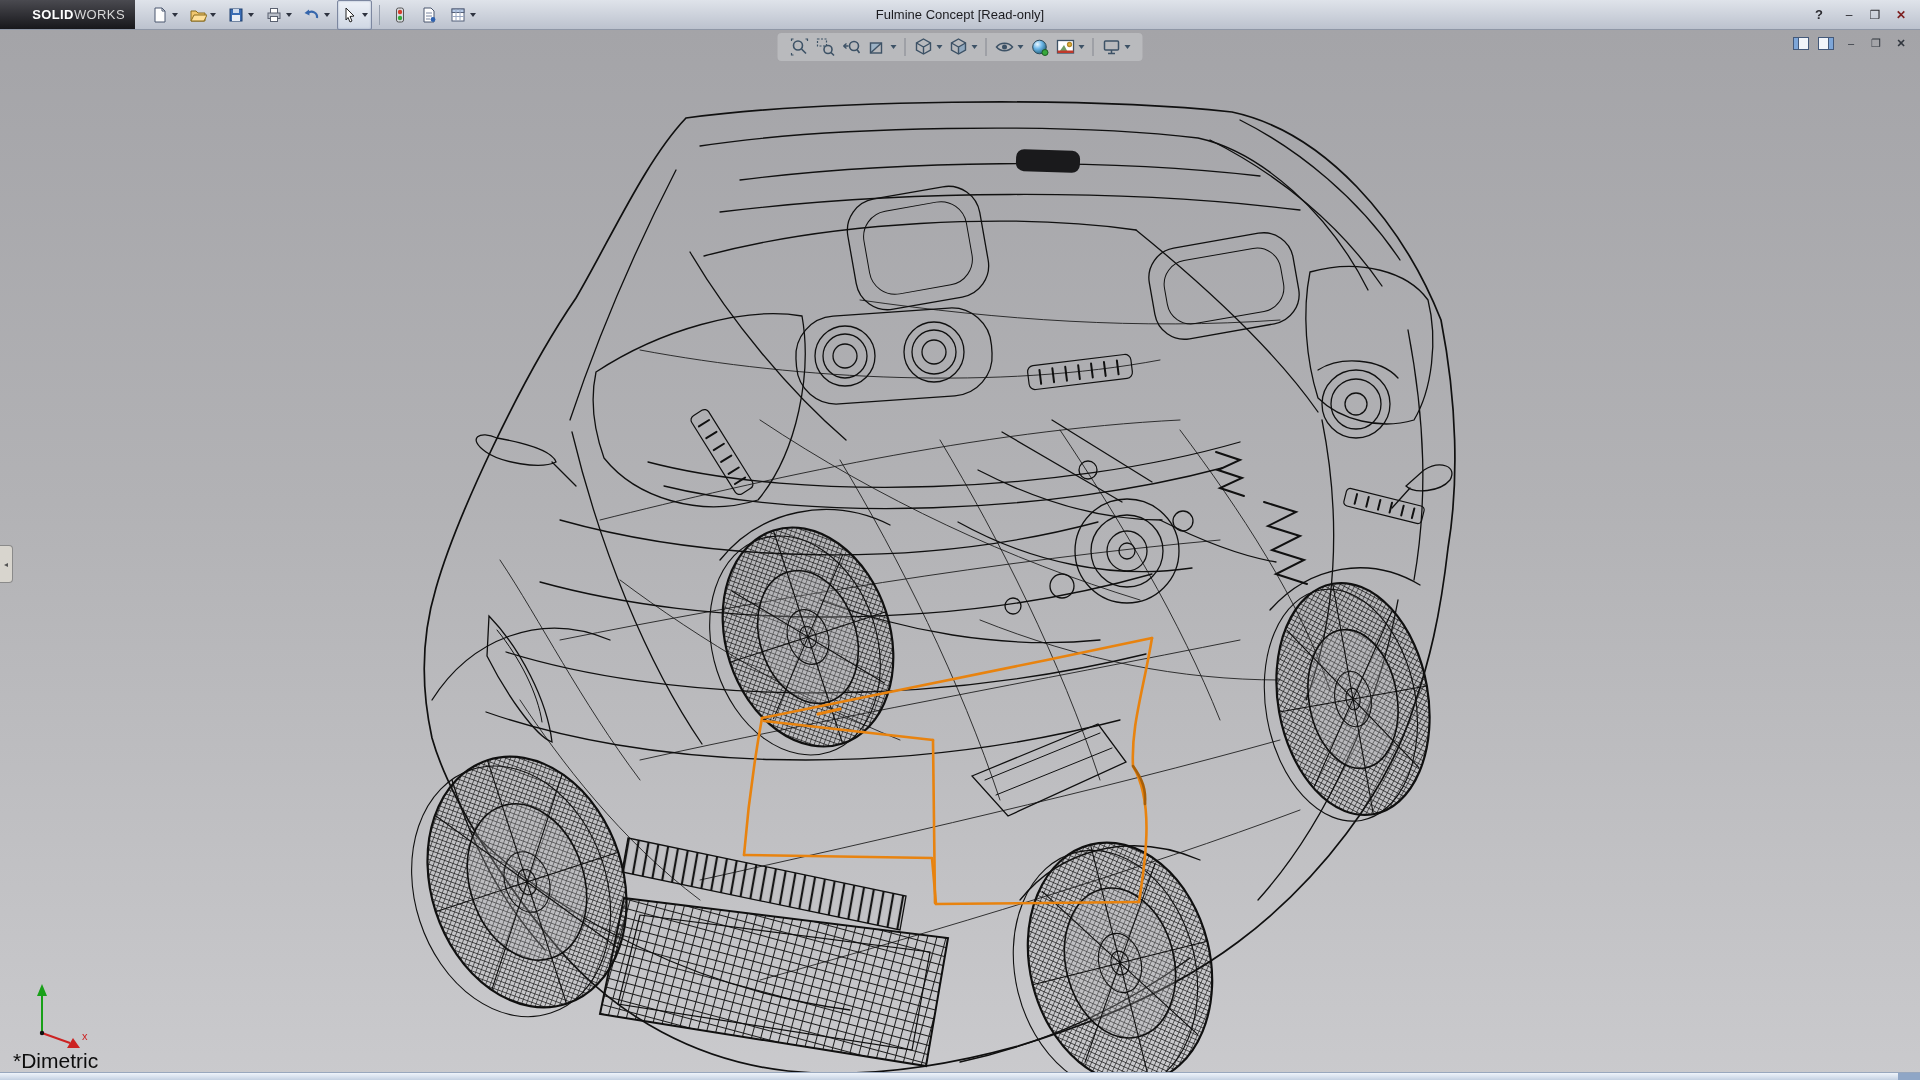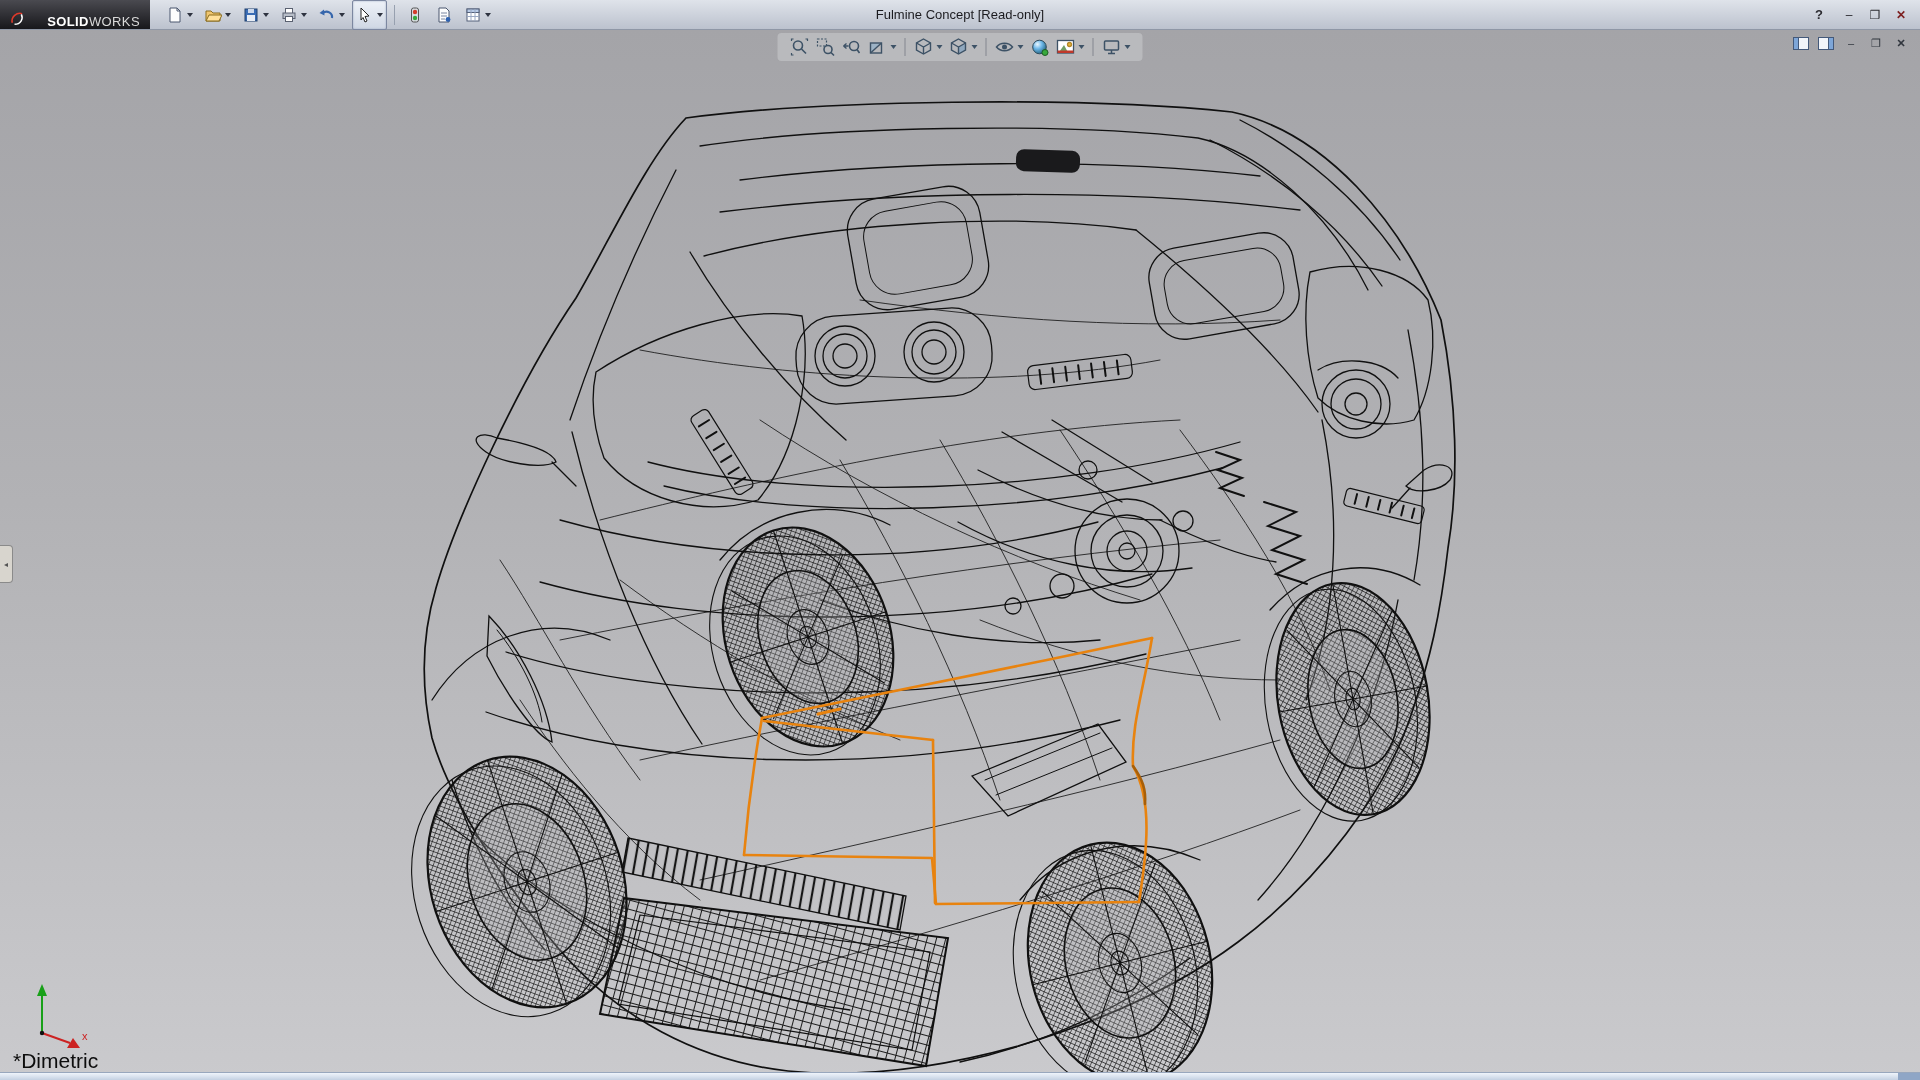--- a/index.html
+++ b/index.html
@@ -3,22 +3,22 @@
 <meta charset="utf-8">
 <style>
   html,body{margin:0;padding:0;background:#888;}
   .app{position:relative;width:1920px;height:1080px;overflow:hidden;
        font-family:"Liberation Sans",sans-serif;user-select:none;}
 
   
   .titlebar{position:absolute;top:0;left:0;width:1920px;height:29px;
     background:linear-gradient(#dfe3ea,#bcc2ce);border-bottom:1px solid #8f97a6;
     display:flex;align-items:center;z-index:50;}
-  .logo{height:29px;width:150px;flex:0 0 auto;background:linear-gradient(#4a4a50,#17171b);
-    display:flex;align-items:flex-end;gap:22px;padding:0 10px;box-sizing:border-box;}
+  .logo{height:29px;width:135px;flex:0 0 auto;background:linear-gradient(#4a4a50,#17171b);
+    display:flex;align-items:center;gap:22px;padding:0 10px;box-sizing:border-box;}
   .logo-text{color:#fff;font-size:13px;letter-spacing:.4px;white-space:nowrap;}
   .logo-text .works{font-weight:400;color:#d9d9d9;}
   .logo-text .solid{font-weight:700;}
   .toolbar{display:flex;align-items:center;gap:3px;padding-left:12px;}
   .tb-btn{display:flex;align-items:center;height:24px;padding:2px 3px;border:1px solid transparent;border-radius:2px;}
   .tb-btn.active{border:1px solid #7c87a0;background:linear-gradient(#eef2f8,#cfd7e4);box-shadow:inset 0 0 2px #9aa6bd;}
   .dd{width:0;height:0;border-left:3.5px solid transparent;border-right:3.5px solid transparent;
       border-top:4px solid #2e3340;margin-left:3px;}
   .tb-sep{width:1px;height:20px;background:#97a0af;margin:0 4px;}
   .win-title{position:absolute;left:0;right:0;top:0;height:36px;line-height:29px;text-align:center;

